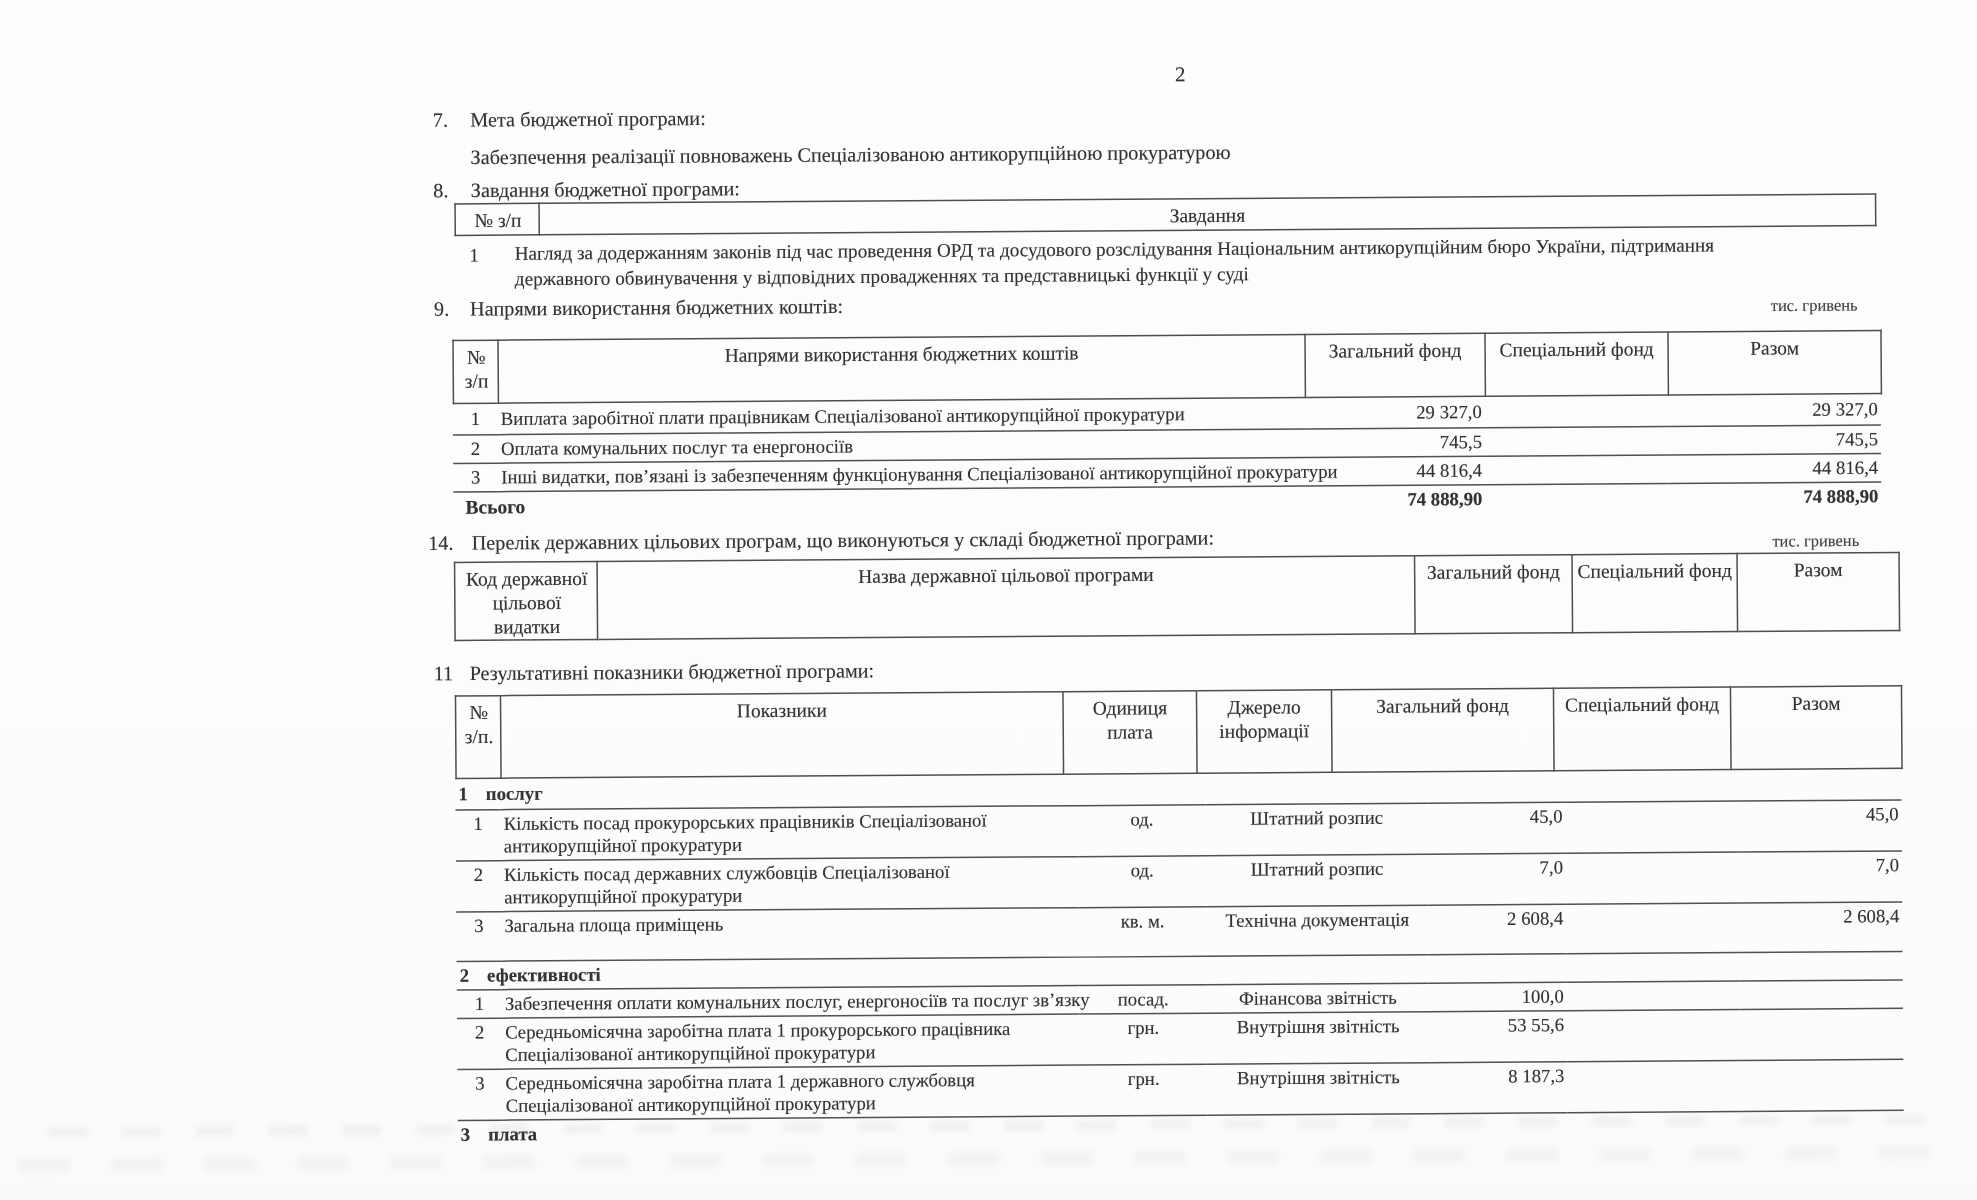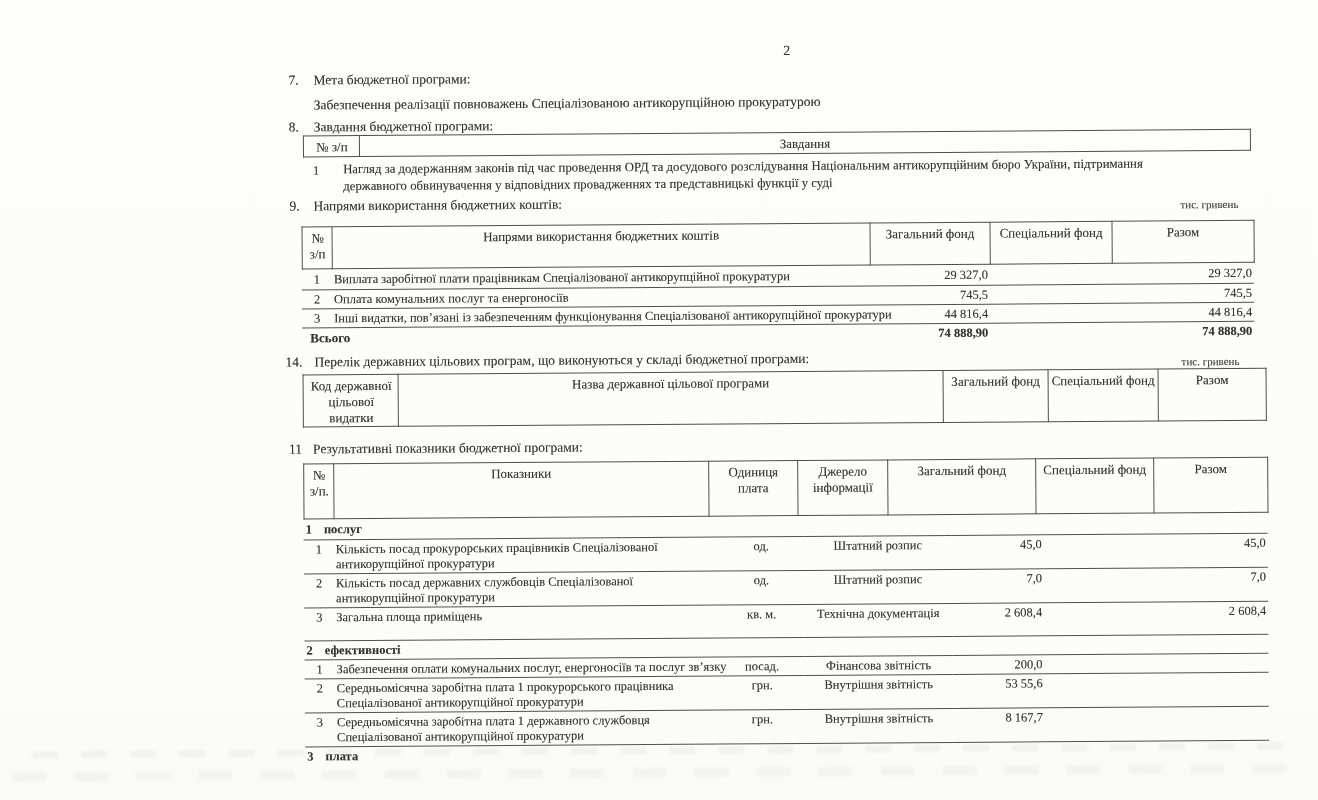--- a/index.html
+++ b/index.html
@@ -233,39 +233,39 @@
       </tr>
 
       <tr class="sep" style="height:19px;">
         <td colspan="7" class="group-cell"><span class="b">2</span><span class="b gname">ефективності</span></td>
       </tr>
       <tr class="sep" style="height:19px;">
         <td class="num">1</td>
         <td class="txt nowrap">Забезпечення оплати комунальних послуг, енергоносіїв та послуг зв’язку</td>
         <td class="ctr">посад.</td>
         <td class="src">Фінансова звітність</td>
-        <td class="val-g2">200,0</td>
+        <td class="val-g2">100,0</td>
         <td></td>
         <td></td>
       </tr>
       <tr class="sep" style="height:30px;">
         <td class="num">2</td>
         <td class="txt">Середньомісячна заробітна плата 1 прокурорського працівника Спеціалізованої антикорупційної прокуратури</td>
         <td class="ctr">грн.</td>
         <td class="src">Внутрішня звітність</td>
         <td class="val-g2">53 55,6</td>
         <td></td>
         <td></td>
       </tr>
       <tr class="sep" style="height:30px;">
         <td class="num">3</td>
         <td class="txt">Середньомісячна заробітна плата 1 державного службовця Спеціалізованої антикорупційної прокуратури</td>
         <td class="ctr">грн.</td>
         <td class="src">Внутрішня звітність</td>
-        <td class="val-g2">8 167,7</td>
+        <td class="val-g2">8 187,3</td>
         <td></td>
         <td></td>
       </tr>
 
       <tr style="height:19px;">
         <td colspan="7" class="group-cell"><span class="b">3</span><span class="b gname">плата</span></td>
       </tr>
     </tbody>
       </table>
 

